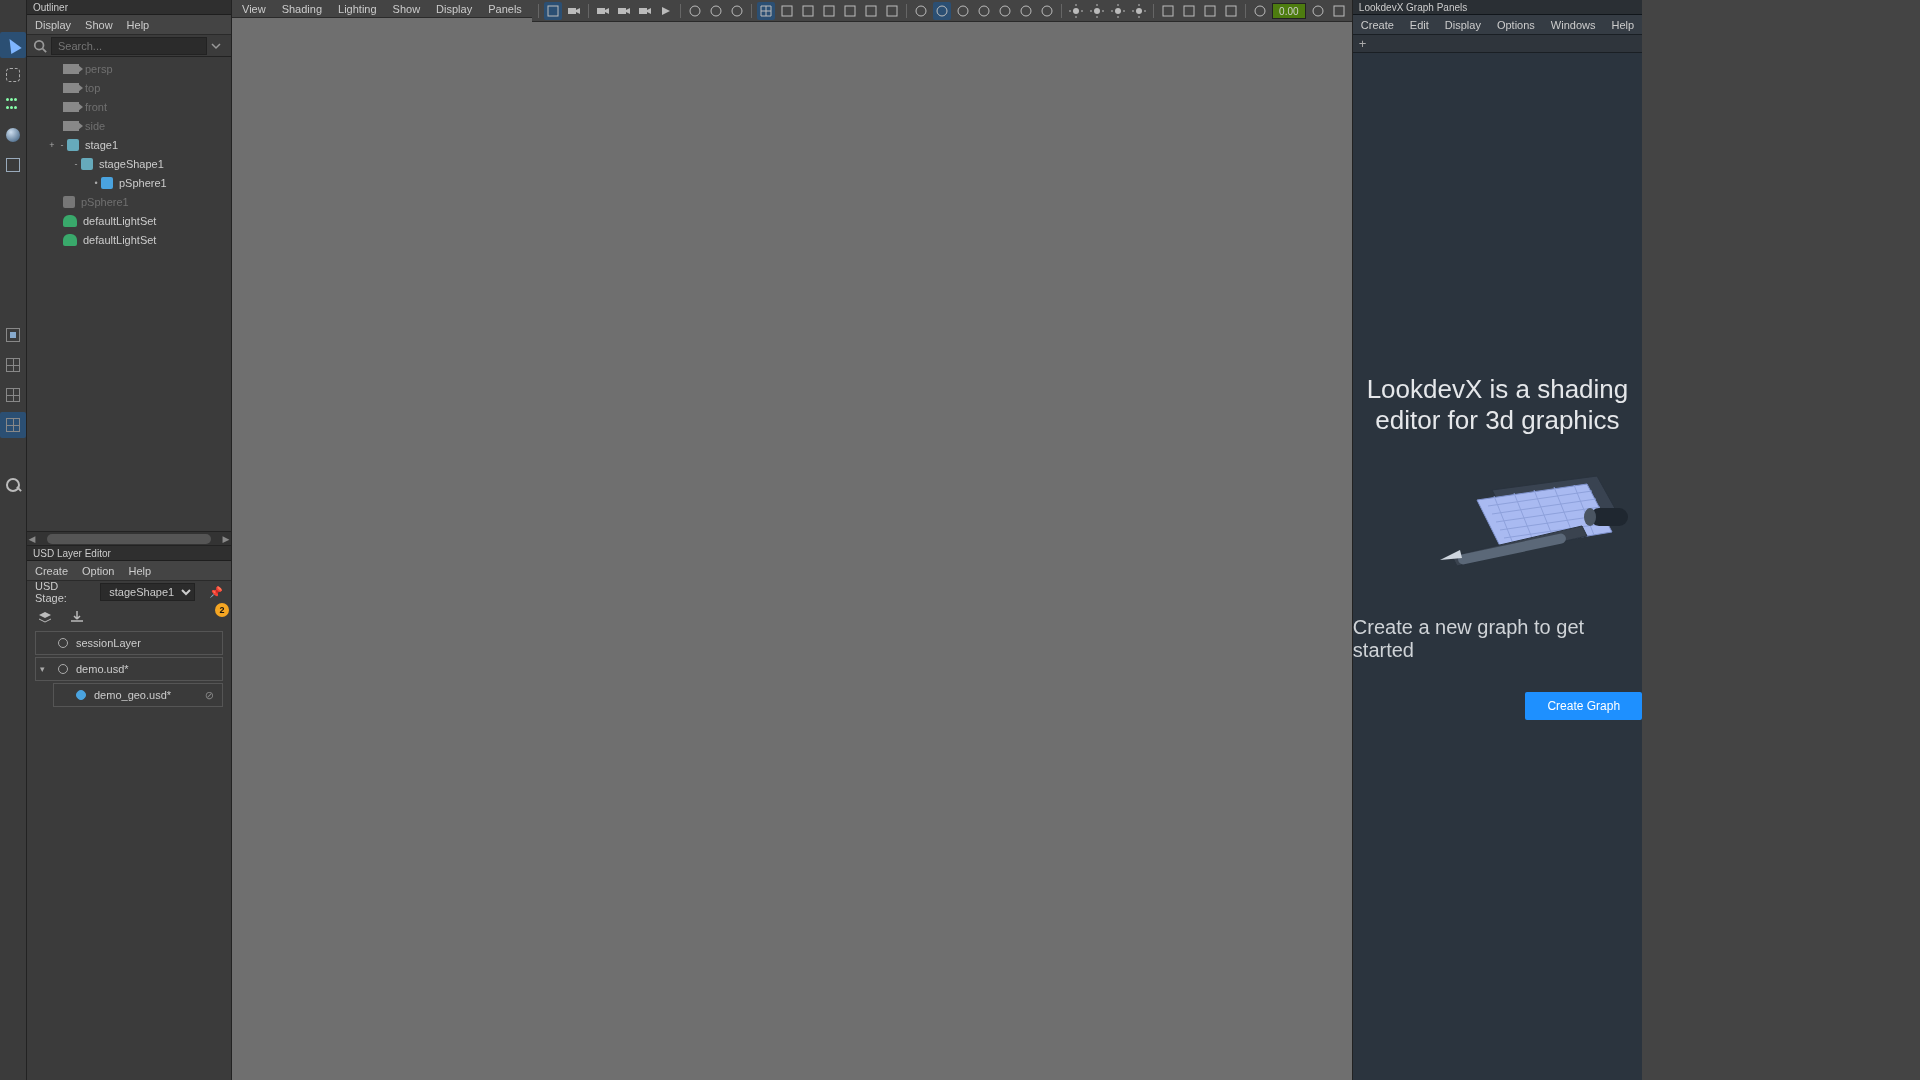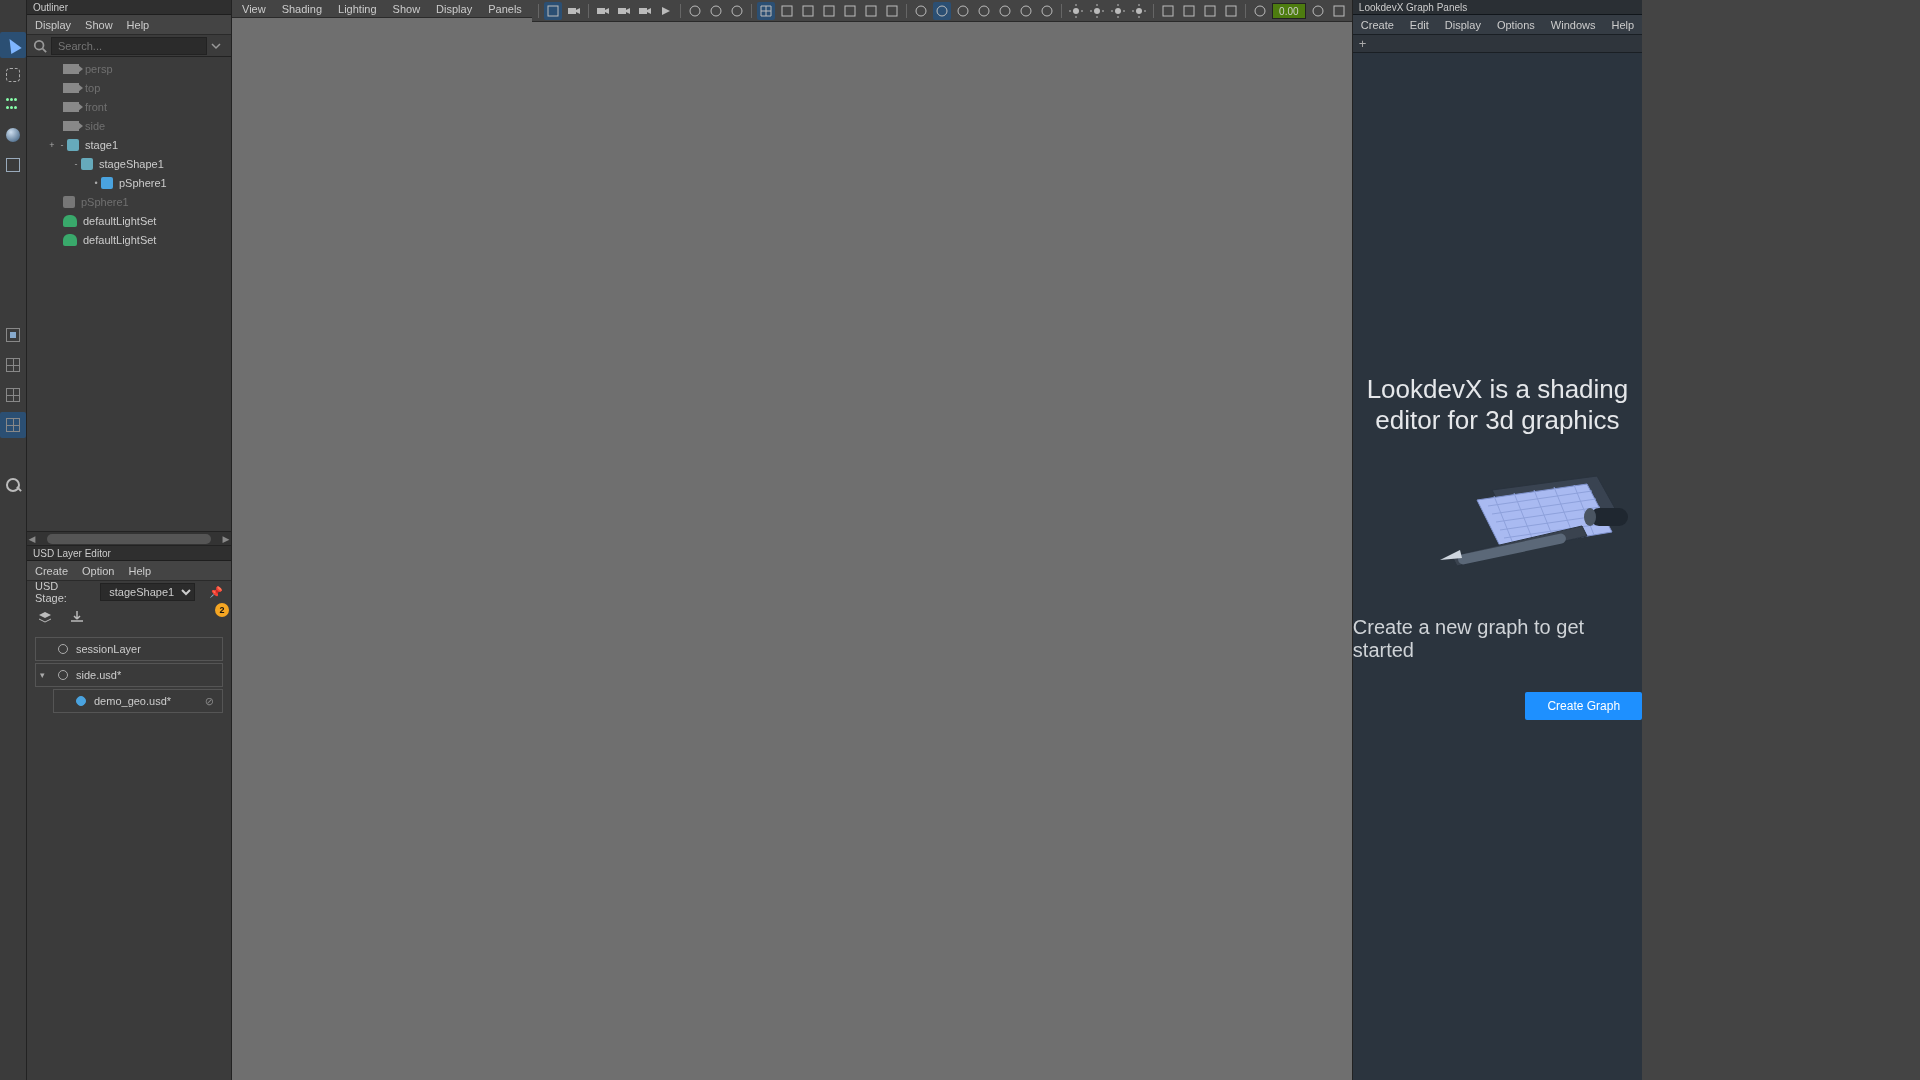--- a/index.html
+++ b/index.html
@@ -61,21 +61,21 @@
 .stage-row{height:22px;display:flex;align-items:center;padding:0 8px;font-size:11px;color:#ccc;gap:14px}
 .stage-row select{flex:1;height:18px;background:#2b2b2b;border:1px solid #222;color:#ccc;font-size:11px;padding:0 4px}
 .stage-row .pin{width:14px;height:14px;color:#aaa;display:flex;align-items:center;justify-content:center}
 .btn-row{height:28px;display:flex;align-items:center;padding:0 8px;gap:12px}
 .tiny-btn{width:20px;height:20px;display:flex;align-items:center;justify-content:center;color:#bbb}
 .spacer{flex:1}
 .save-badge{position:relative;width:20px;height:20px}
 .save-badge .disk{width:16px;height:16px;background:#888;border-radius:2px}
 .save-badge .n{position:absolute;top:-4px;right:-6px;background:#f5a623;color:#111;font-size:9px;font-weight:bold;border-radius:50%;width:14px;height:14px;text-align:center;line-height:14px}
 
-.layer-list{flex:1;margin:6px 8px;display:flex;flex-direction:column;gap:2px}
+.layer-list{flex:1;margin:0 8px;display:flex;flex-direction:column;gap:2px}
 .layer{height:24px;display:flex;align-items:center;gap:8px;padding:0 8px;border:1px solid #555;background:#3a3a3a;color:#ccc;font-size:11px}
 .layer .circ{width:10px;height:10px;border:1px solid #aaa;border-radius:50%}
 .layer .circ.fill{background:#4aa3df;border-color:#4aa3df}
 .layer.sub{margin-left:18px}
 .layer .exp{width:10px;color:#aaa;font-size:9px;margin-left:-4px}
 .layer .end{margin-left:auto;color:#888}
 
 
 .viewport{flex:0 0 820px;display:flex;flex-direction:row;background:#6f6f6f;border-right:1px solid #222}
 .vp-menu{height:18px;display:flex;align-items:center;gap:16px;padding:0 10px;background:#444;border-bottom:1px solid #2a2a2a}
@@ -271,21 +271,21 @@
       </div>
       <div class="layer-list" id="layer-list">
           <div class="layer">
             <span class="exp"></span>
             <span class="circ"></span>
             <span>sessionLayer</span>
           </div>
           <div class="layer">
             <span class="exp">▾</span>
             <span class="circ"></span>
-            <span>side.usd*</span>
+            <span>demo.usd*</span>
           </div>
           <div class="layer sub">
             <span class="exp"></span>
             <span class="circ fill"></span>
             <span>demo_geo.usd*</span>
             <span class="end">⊘</span>
           </div>
         </div>
 
     </div>

